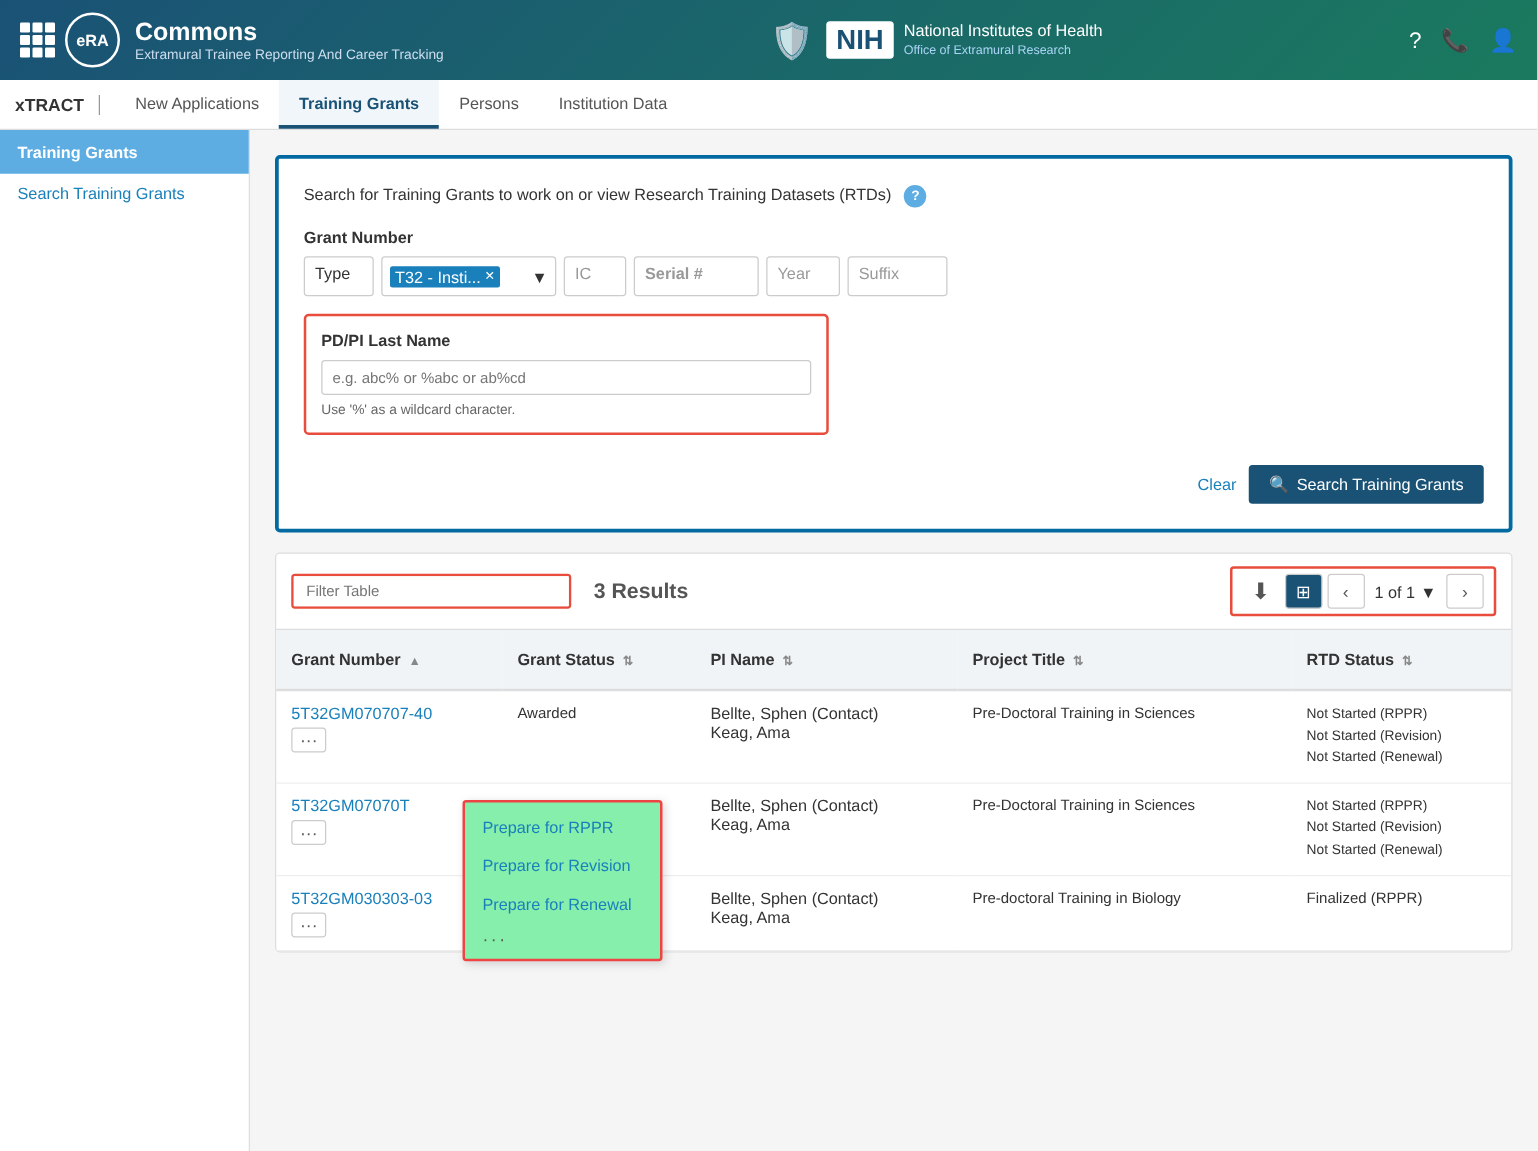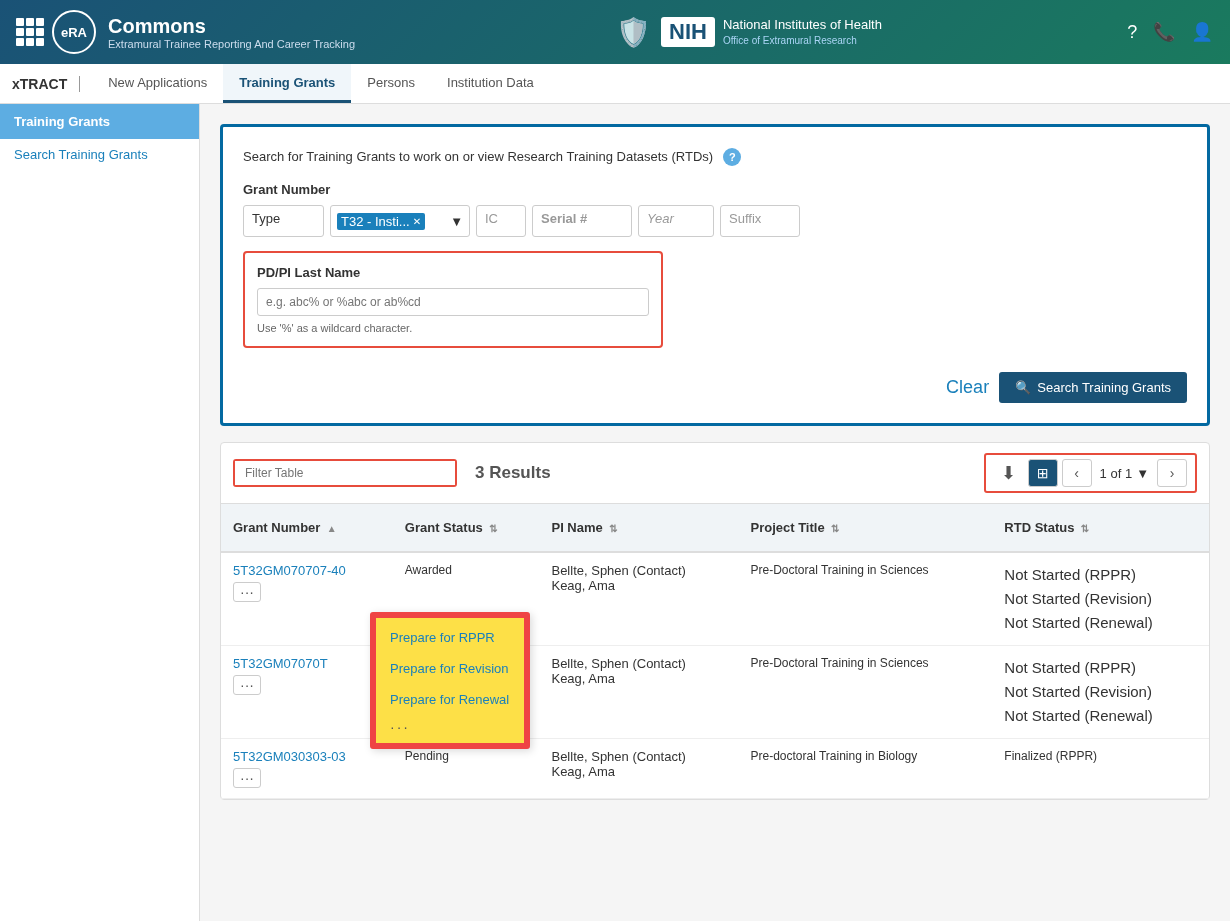--- a/index.html
+++ b/index.html
@@ -77,44 +77,44 @@
       color: white; font-size: 11px; font-weight: bold; cursor: pointer; margin-left: 6px;
     }
 
     .field-label { font-weight: bold; font-size: 13px; color: #333; margin-bottom: 8px; }
 
     .grant-number-row { display: flex; gap: 6px; align-items: center; margin-bottom: 14px; }
     .grant-field {
       border: 1px solid #ccc; border-radius: 3px; padding: 5px 8px;
       height: 32px; font-size: 12px; color: #333; background: white;
     }
-    .grant-field.type { width: 81px; }
+    .grant-field.type { width: 56px; }
     .grant-field.activity { width: 140px; display: flex; align-items: center; justify-content: space-between; }
     .grant-field.ic { width: 50px; }
     .grant-field.serial { width: 100px; }
-    .grant-field.year { width: 76px; font-style: italic; }
+    .grant-field.year { width: 59px; }
     .grant-field.suffix { width: 80px; }
     .activity-tag {
       background: #1a80bb; color: white; border-radius: 2px; padding: 1px 4px;
       font-size: 11px; display: flex; align-items: center; gap: 3px;
     }
     .activity-tag .x-btn { cursor: pointer; font-size: 10px; }
 
     .pdpi-box {
       border: 2px solid #e74c3c; border-radius: 4px; padding: 12px;
       margin-bottom: 16px; max-width: 420px;
     }
     .pdpi-input {
       width: 100%; border: 1px solid #ccc; border-radius: 3px;
       padding: 6px 8px; font-size: 12px; color: #999; margin-bottom: 6px;
     }
     .pdpi-hint { font-size: 11px; color: #666; }
 
     .search-actions { display: flex; justify-content: flex-end; gap: 10px; align-items: center; padding-top: 8px; }
-    .btn-clear { background: none; border: none; color: #1a80bb; cursor: pointer; font-size: 18px; }
+    .btn-clear { background: none; border: none; color: #1a80bb; cursor: pointer; font-size: 13px; }
     .btn-search {
       background: #1a5276; color: white; border: none; border-radius: 3px;
       padding: 8px 16px; cursor: pointer; font-size: 13px; display: flex; align-items: center; gap: 6px;
     }
 
     
     .results-panel { background: white; border: 1px solid #ddd; border-radius: 4px; }
     .results-toolbar {
       display: flex; align-items: center; justify-content: space-between;
       padding: 10px 12px; border-bottom: 1px solid #ddd;
@@ -153,38 +153,38 @@
     .grant-link { color: #1a80bb; cursor: pointer; text-align: center; }
     .dots-btn {
       display: inline-flex; align-items: center; justify-content: center;
       width: 28px; height: 20px; border: 1px solid #ccc; border-radius: 3px;
       background: white; cursor: pointer; color: #555; font-size: 14px; margin-top: 4px;
     }
 
     
     .dropdown-menu {
       position: absolute;
-      background: #fde047;
-      border: 6px solid #ef4444;
+      background: #86efac;
+      border: 2px solid #ef4444;
       border-radius: 3px;
       box-shadow: 2px 2px 8px rgba(0,0,0,0.15);
       z-index: 100;
       min-width: 160px;
       padding: 4px 0;
-      top: 612px;
+      top: 640px;
       left: 370px;
     }
     .dropdown-item {
       padding: 8px 14px; cursor: pointer; color: #1a80bb; font-size: 13px;
     }
     .dropdown-dots {
       padding: 4px 14px; font-size: 14px; color: #555; letter-spacing: 2px;
     }
 
-    .rtd-status { color: #333; font-size: 15px; line-height: 1.6; }
+    .rtd-status { color: #333; font-size: 11px; line-height: 1.6; }
   </style>
 </head>
 <body>
 
 <div class="header">
   <div class="header-logo">
     <div class="header-logo-grid">
       <span></span>
         <span></span>
         <span></span>

